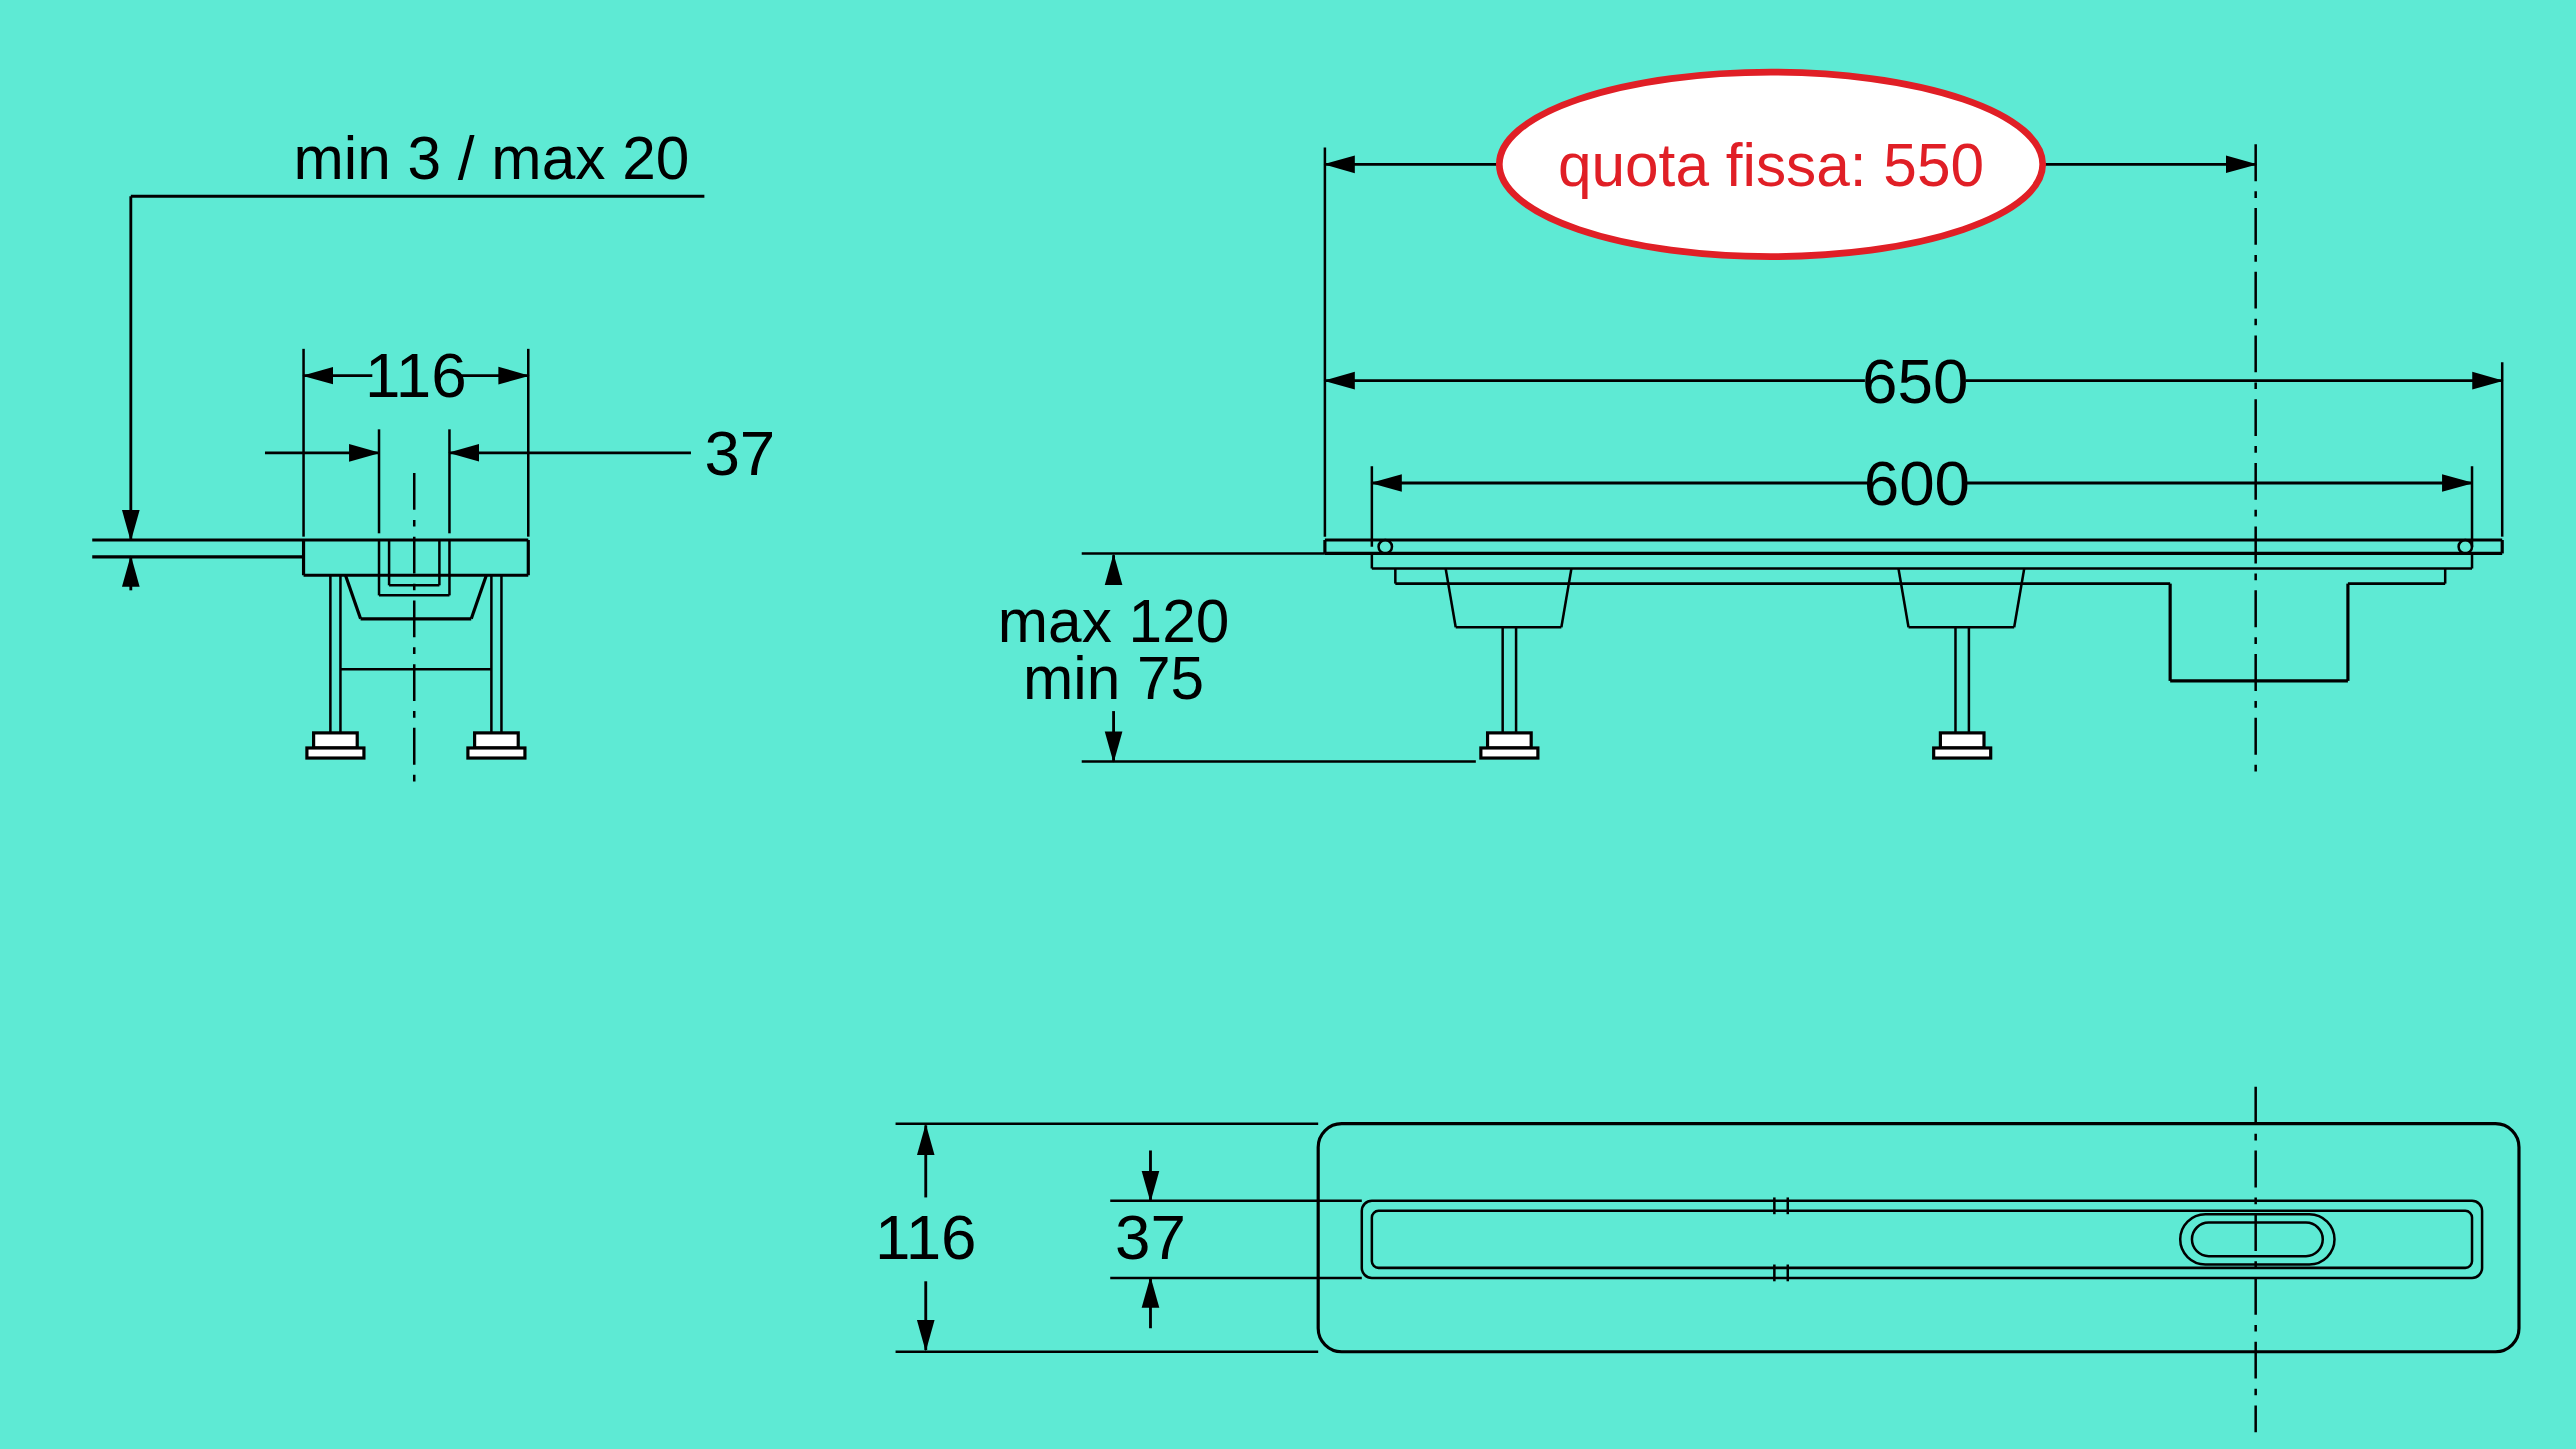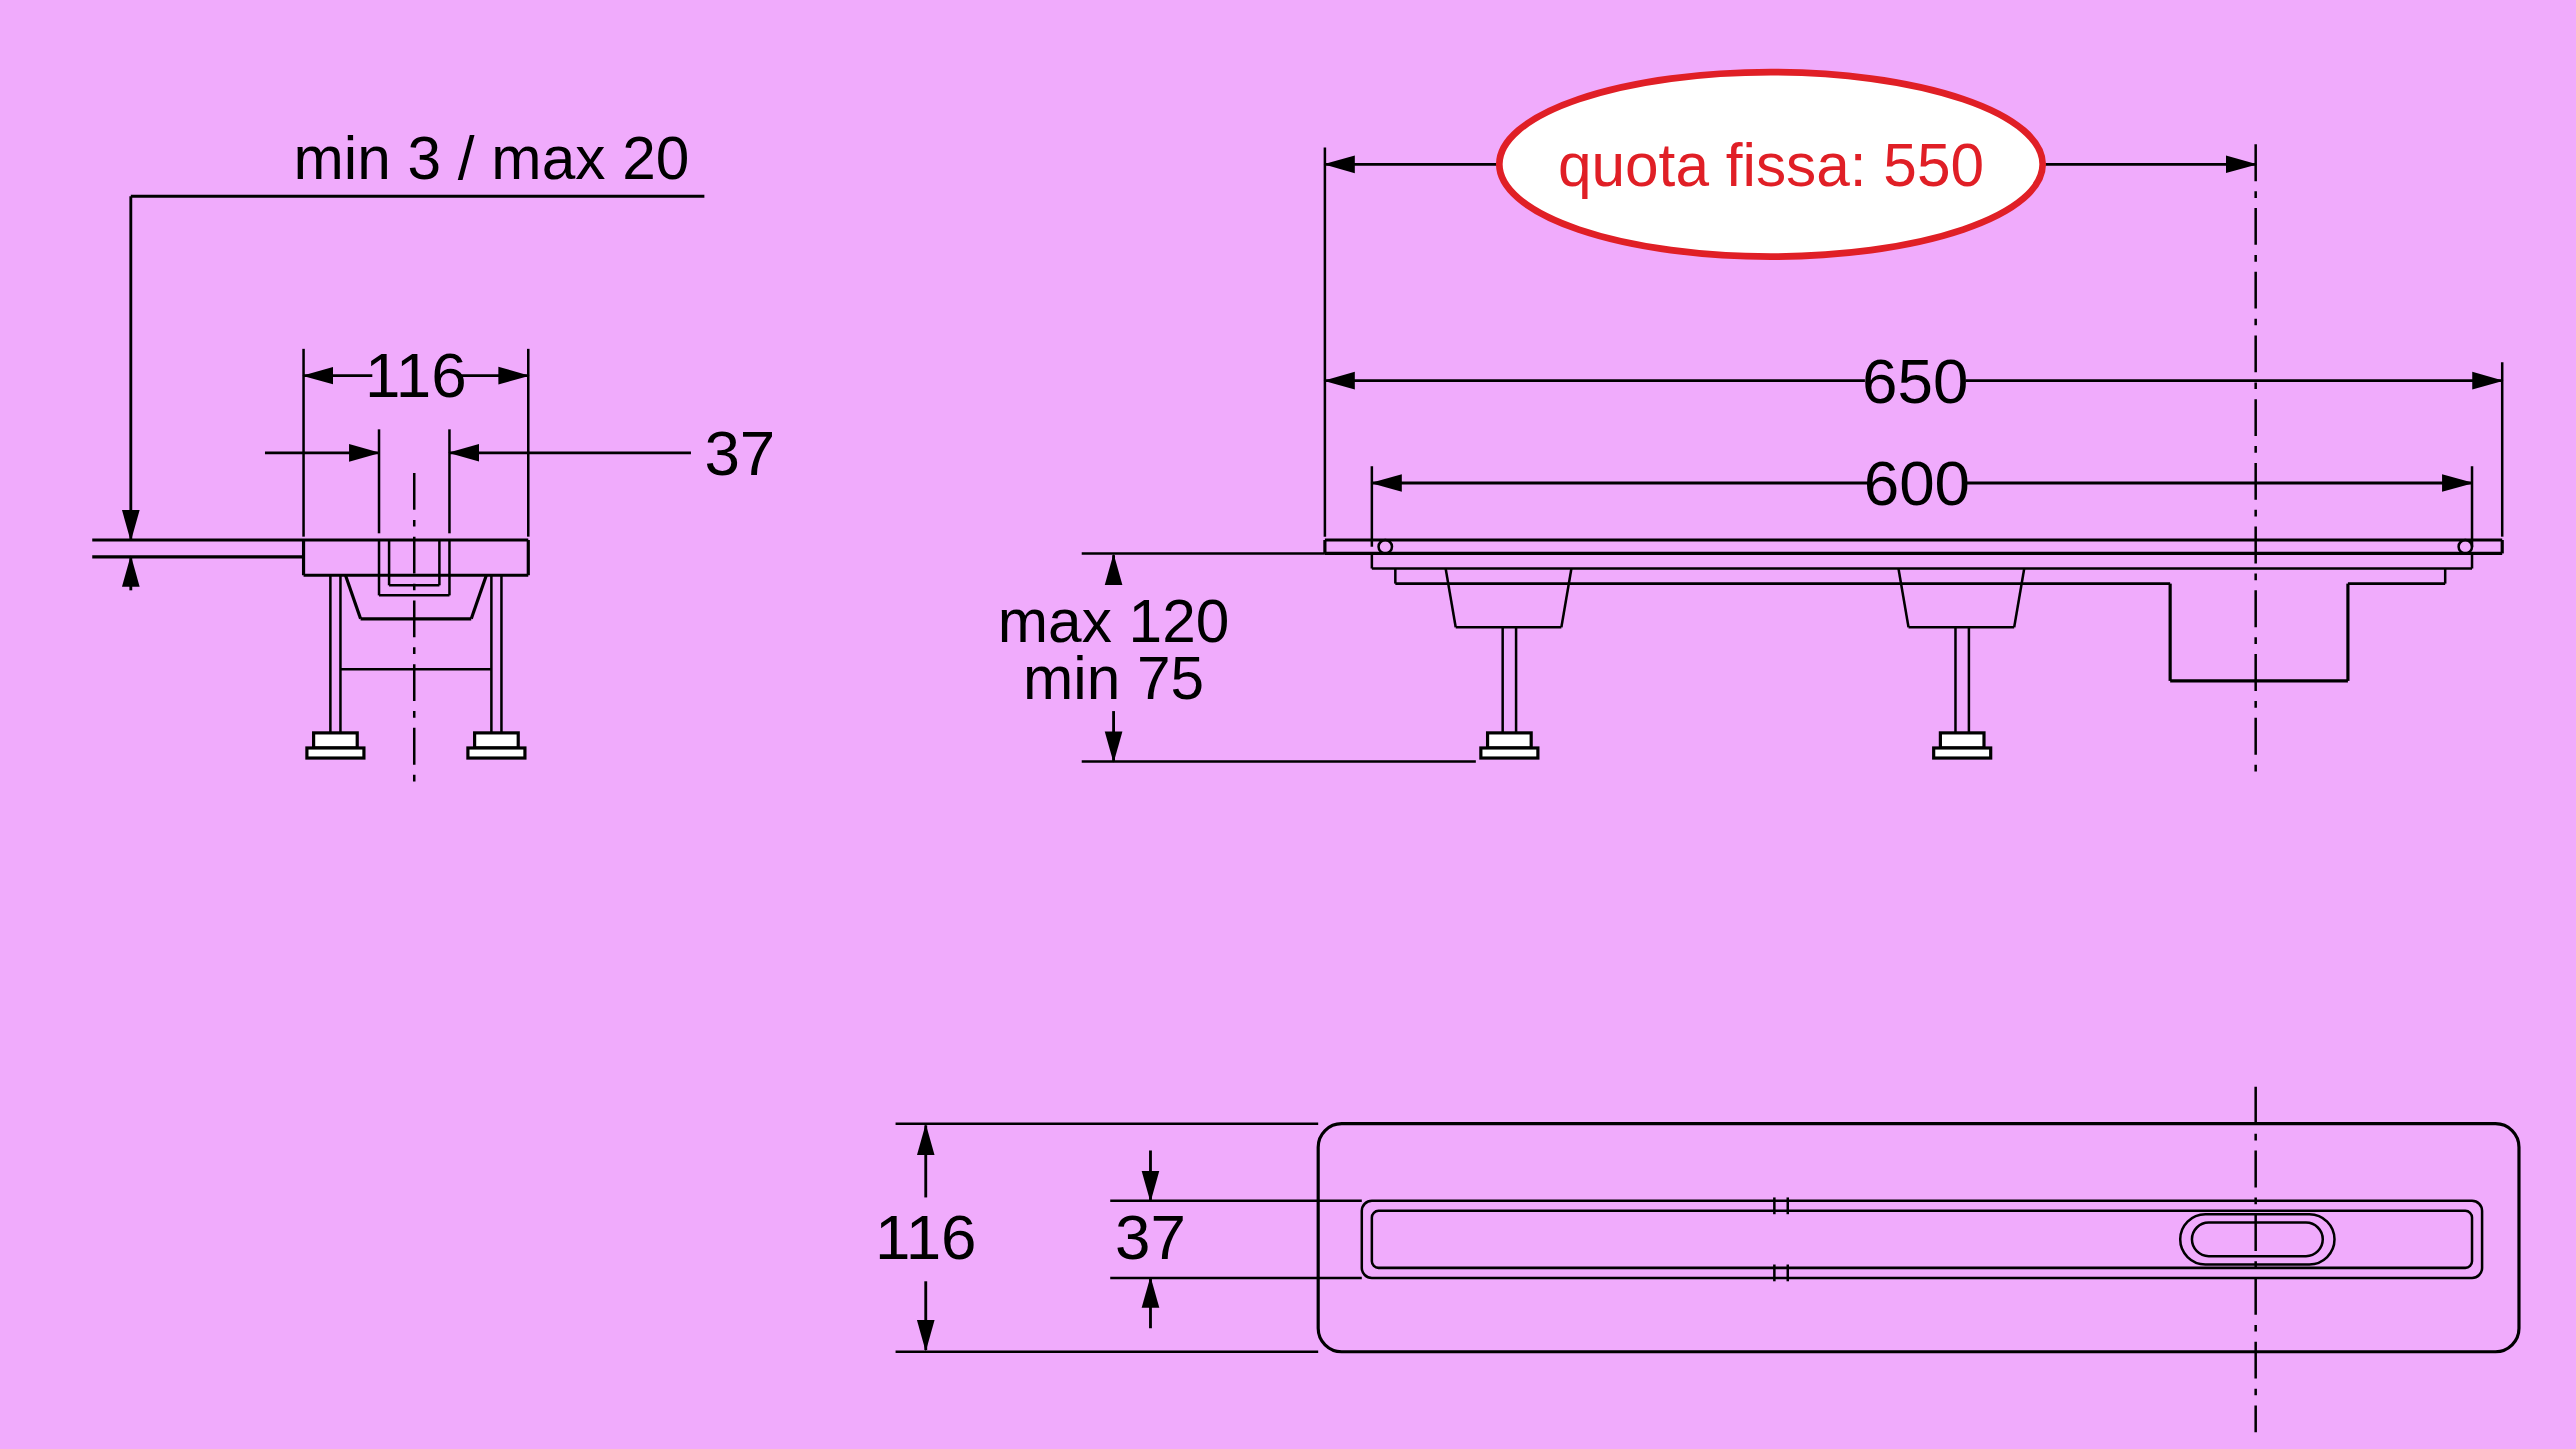--- a/index.html
+++ b/index.html
@@ -1,20 +1,20 @@
 <!DOCTYPE html>
 <html style="font-size:10.7px"><head>
 <meta charset="utf-8">
 <style>
   html, body { margin: 0; padding: 0; background: #ffffff; }
   .canvas {
     position: relative;
     width: 2576px;
     height: 1449px;
-    background: #f0abfc;
+    background: #5eead4;
     font-family: "Liberation Sans", sans-serif;
   }
   svg { display: block; width: 2576px; height: 1449px; }
 
   
   .s  { stroke:#000; stroke-width:1.9; fill:none; stroke-linecap:butt; }
   .t  { stroke:#000; stroke-width:1.5; fill:none; }
   .d  { stroke:#000; stroke-width:1.7; fill:none; }
   .cl { stroke:#000; stroke-width:1.5; fill:none; stroke-dasharray:22 6 4 6; }
   .wf { fill:#fff; stroke:#000; stroke-width:1.9; }

